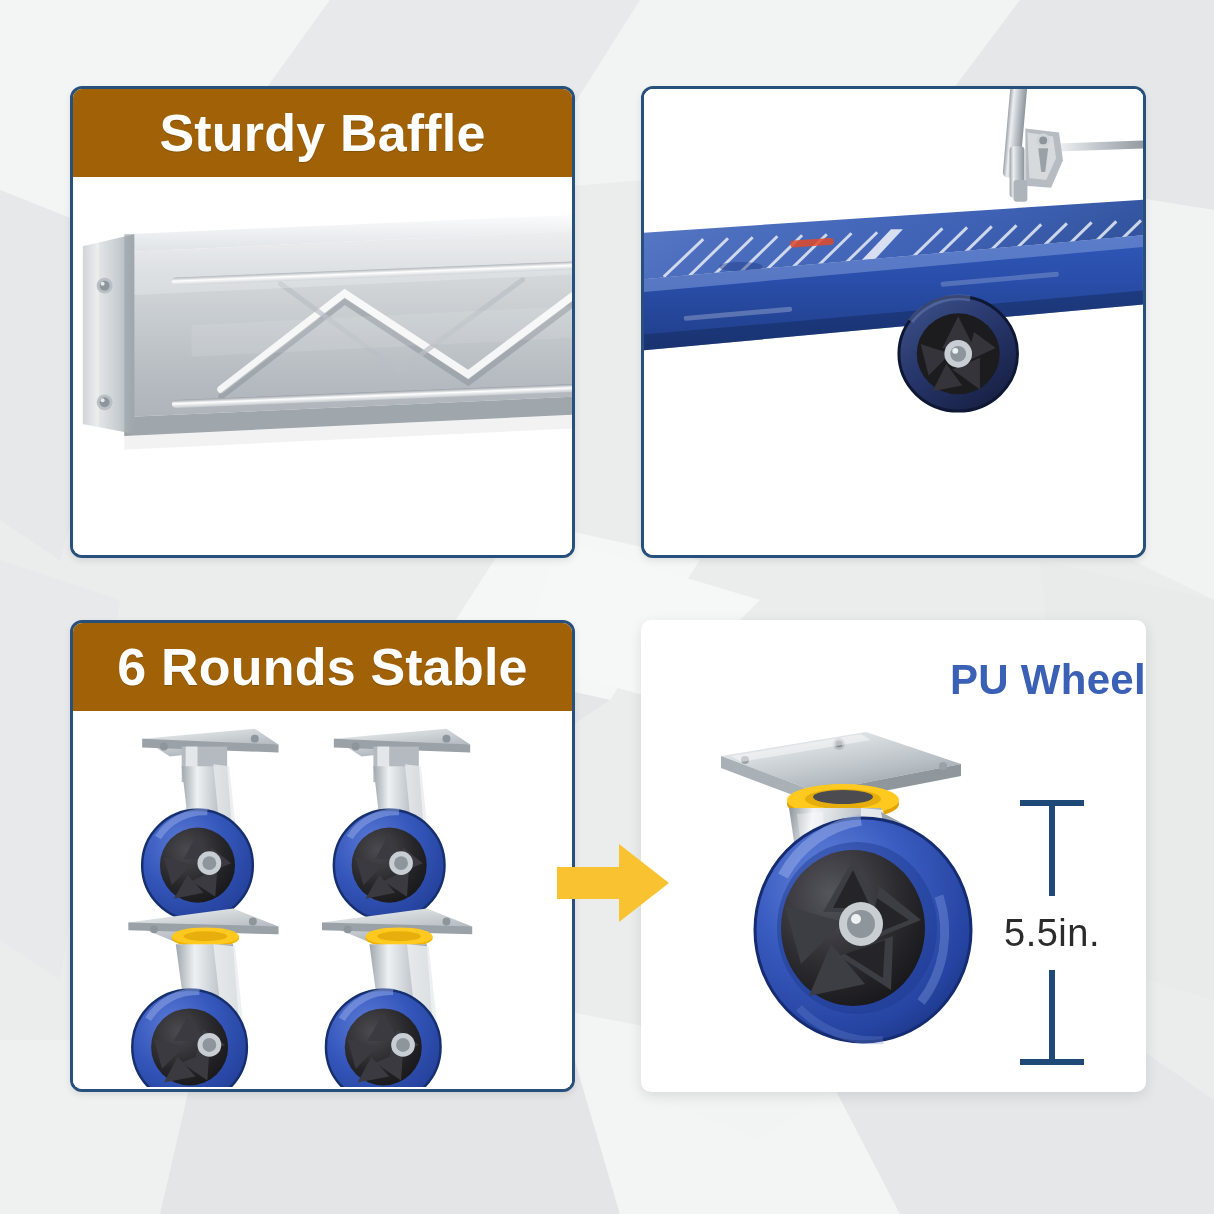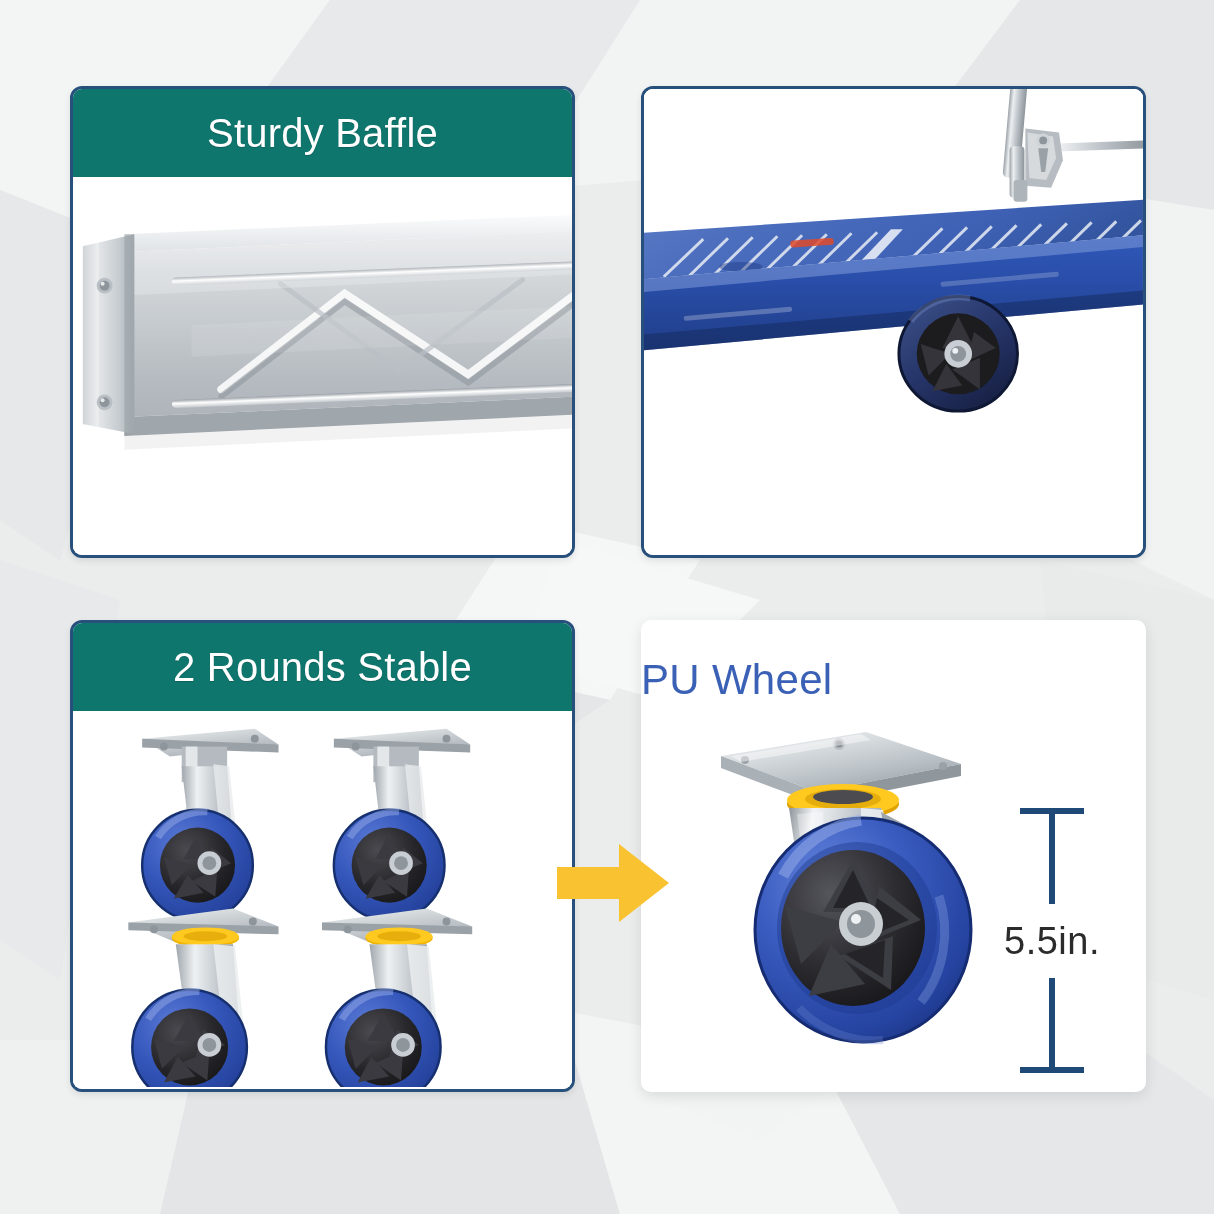--- a/index.html
+++ b/index.html
@@ -29,41 +29,41 @@
 
   
   .panel.bordered {
     border:3px solid #27507c;
     border-radius:12px;
     background:#fff;
     overflow:hidden;
     box-shadow:0 3px 7px rgba(0,0,0,.09);
   }
   .panel-header {
-    background:#0f766e;
+    background:#a16207;
     color:#fff;
     height:88px;
     display:flex; align-items:center; justify-content:center;
-    font-size:40px; font-weight:400; letter-spacing:.2px;
+    font-size:52px; font-weight:700; letter-spacing:.2px;
     flex:0 0 auto;
     text-shadow:0 1px 1px rgba(0,0,0,.18);
   }
   .panel-body { flex:1 1 auto; background:#fff; position:relative; overflow:hidden; }
 
   
   .panel.plain {
     background:#fff;
     border-radius:10px;
     box-shadow:0 4px 14px rgba(0,0,0,.10);
     overflow:hidden;
   }
   .plain-title {
     color:#3a61b5;
-    font-size:42px; font-weight:400;
-    text-align:left;
+    font-size:42px; font-weight:700;
+    text-align:right;
     margin-top:36px;
     letter-spacing:.3px;
   }
 
   
   .arrow {
     position:absolute; z-index:6;
     left:557px; top:842px; width:114px; height:82px;
   }
 
@@ -72,21 +72,21 @@
 
   
   .board-wrap { position:absolute; left:0; top:0; width:100%; height:100%; }
 
   
   .casters { position:absolute; inset:0; }
 
   
   .pu-art { position:absolute; left:30px; top:88px; width:360px; height:350px; }
   .dim {
-    position:absolute; right:34px; top:186px;
+    position:absolute; right:34px; top:178px;
     width:120px; height:270px;
   }
   .dim-label {
     position:absolute; left:0; top:50%; transform:translateY(-50%);
     width:100%; text-align:center;
     font-size:38px; color:#2b2b2b; font-weight:400;
     letter-spacing:.5px;
   }
 </style>
 </head>
@@ -300,21 +300,21 @@
 
               <path d="M270,235 A60,58 0 0 1 330,212" fill="none" stroke="#6f84c0" stroke-width="6" opacity="0.45"></path>
             </g>
           </g>
         </svg>
       </div>
     </div>
   </div>
 
   <div class="panel bordered">
-    <div class="panel-header">2 Rounds Stable</div>
+    <div class="panel-header">6 Rounds Stable</div>
     <div class="panel-body">
       <div class="casters">
         <svg viewBox="0 0 505 381" preserveAspectRatio="xMidYMid meet">
           <defs>
             <linearGradient id="plateG" x1="0" y1="0" x2="0.6" y2="1">
               <stop offset="0%" stop-color="#f2f4f5"></stop>
               <stop offset="40%" stop-color="#d2d7da"></stop>
               <stop offset="100%" stop-color="#a8afb5"></stop>
             </linearGradient>
             <linearGradient id="forkG" x1="0" y1="0" x2="1" y2="0">

